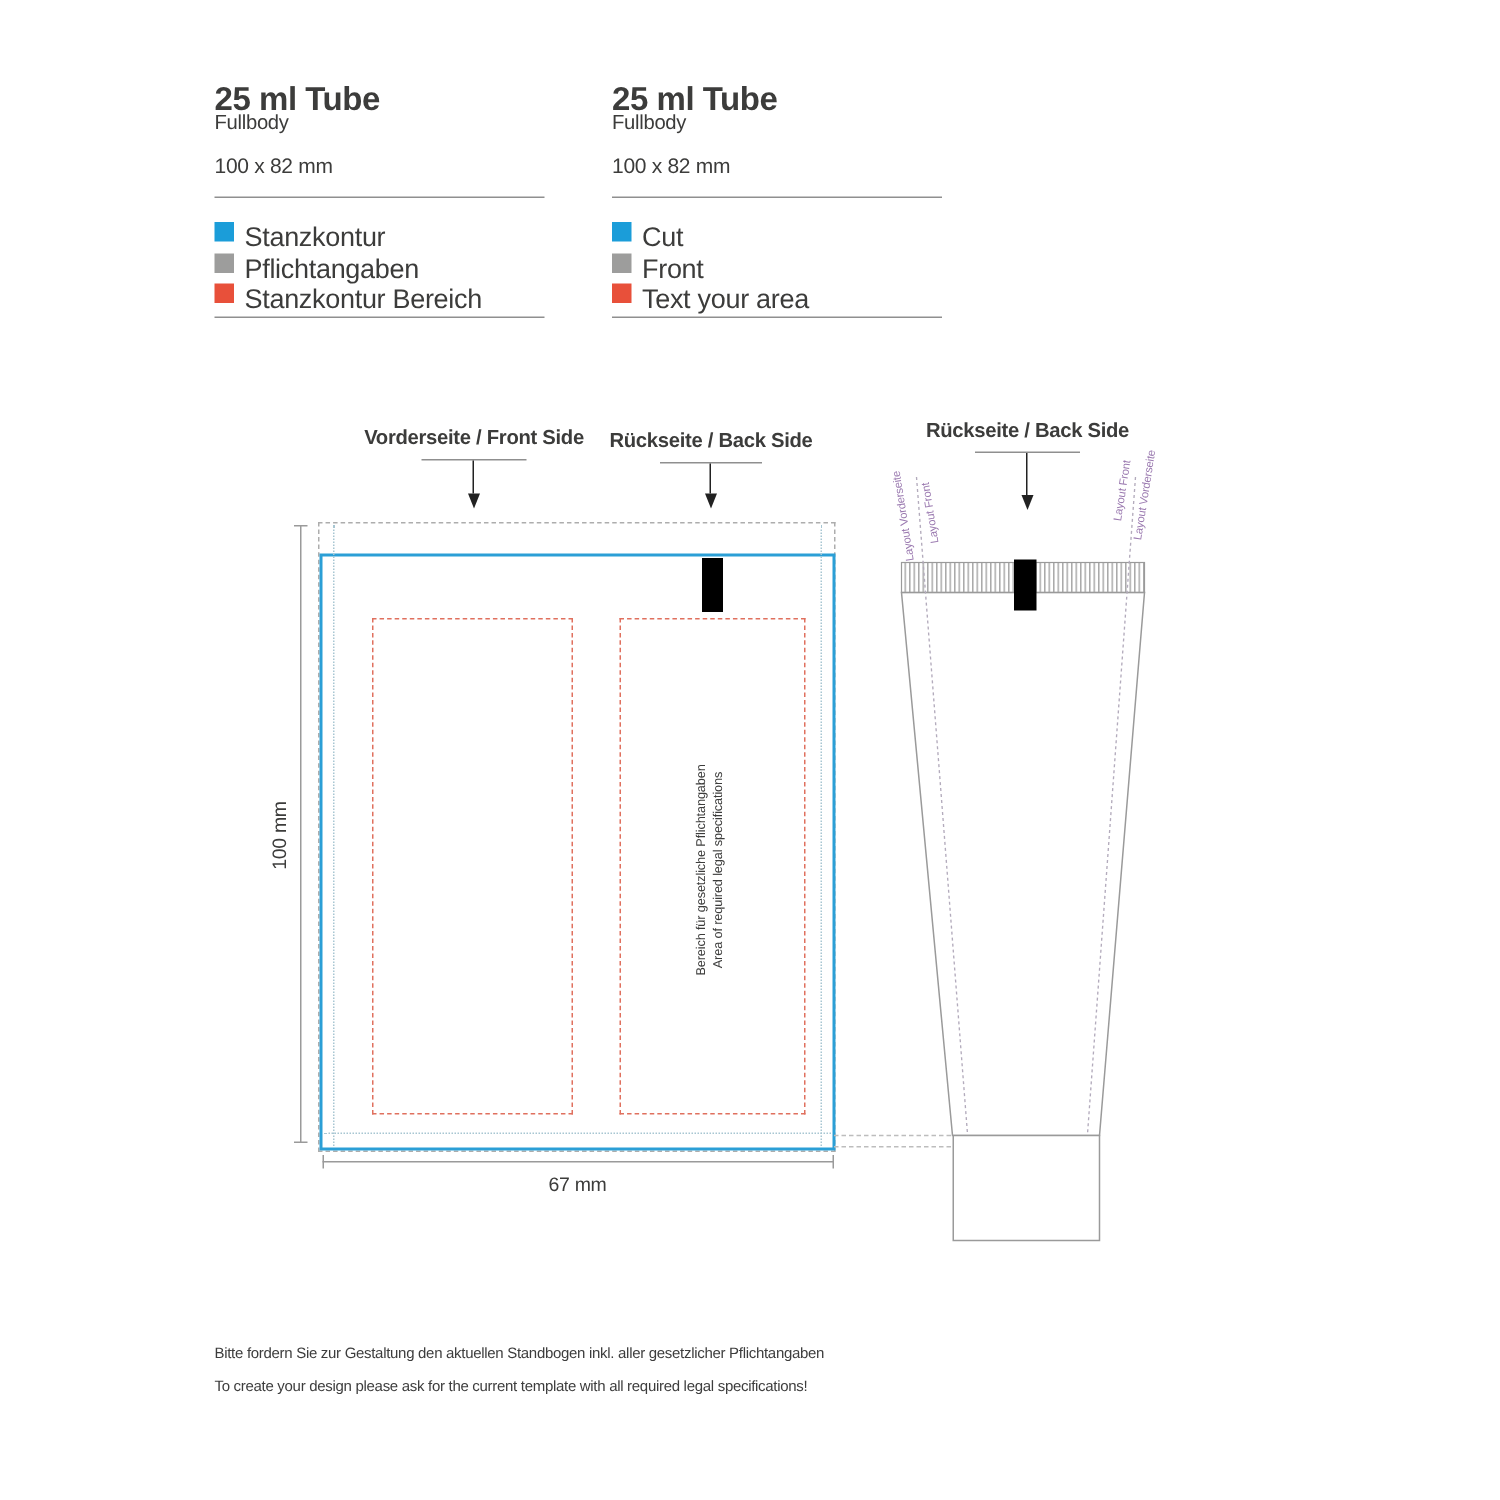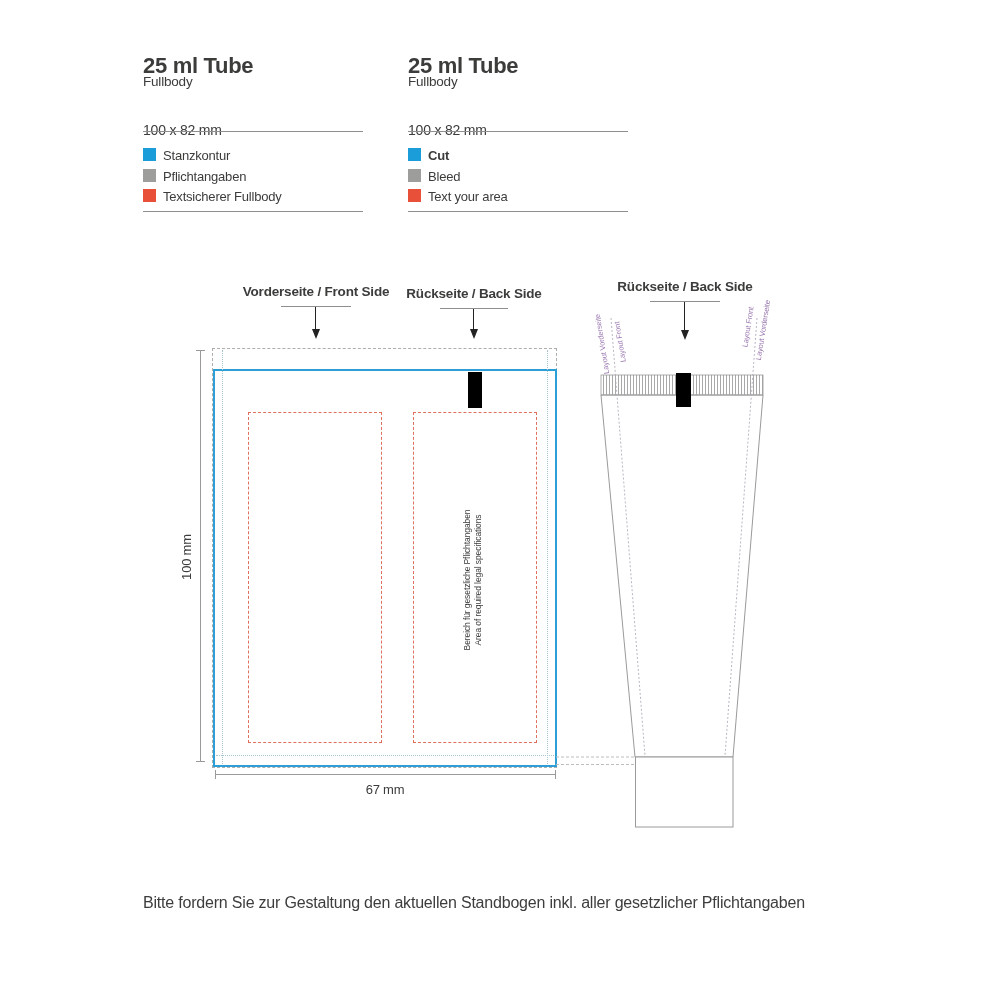--- a/index.html
+++ b/index.html
@@ -3,28 +3,28 @@
 <meta charset="utf-8">
 <style>
   html,body{margin:0;padding:0;background:#fff;}
   .page{position:relative;width:1000px;height:1000px;background:#ffffff;overflow:hidden;
         font-family:"Liberation Sans",sans-serif;color:#3c3c3b;}
   .abs{position:absolute;}
 
   
   .hdr-title{font-size:22px;font-weight:bold;letter-spacing:-0.3px;}
   .hdr-sub{font-size:13.5px;letter-spacing:-0.2px;}
-  .hdr-size{font-size:14px;letter-spacing:-0.2px;margin-top:20px;}
+  .hdr-size{font-size:14px;letter-spacing:-0.2px;}
   .rule{height:1px;background:#8f8f8f;}
   .legend-row{position:absolute;left:0;height:14px;}
   .swatch{position:absolute;left:0;top:0;width:13px;height:13px;}
   .sw-cut{background:#1b9dd9;}
   .sw-bleed{background:#9d9d9c;}
   .sw-safe{background:#e8503a;}
-  .legend-label{position:absolute;left:20px;top:0;font-size:13px;letter-spacing:-0.2px;white-space:nowrap;}
+  .legend-label{position:absolute;left:20px;top:0;font-size:18px;letter-spacing:-0.2px;white-space:nowrap;}
 
   
   .anno-label{font-size:13.5px;font-weight:bold;letter-spacing:-0.2px;white-space:nowrap;
               transform:translateX(-50%);}
   .anno-underline{height:1px;background:#8f8f8f;}
   .arrow-line{width:1px;background:#222;}
   .arrow-head{width:0;height:0;border-left:4.5px solid transparent;border-right:4.5px solid transparent;
               border-top:10px solid #222;transform:translateX(-50%);}
 
   
@@ -43,21 +43,21 @@
   .dim-tick-h{height:1px;background:#9a9a9a;}
   .dim-tick-v{width:1px;background:#9a9a9a;}
   .dim-label{font-size:13px;letter-spacing:-0.2px;white-space:nowrap;}
   .dim-label-v{transform:translate(-50%,-50%) rotate(-90deg);}
   .dim-label-h{transform:translateX(-50%);}
 
   .tube-label{font-size:7.5px;color:#9b7ab0;white-space:nowrap;letter-spacing:-0.1px;}
   .rot-l{transform:translate(-50%,-50%) rotate(-99deg);}
   .rot-r{transform:translate(-50%,-50%) rotate(-81deg);}
 
-  .footer-line{font-size:16px;line-height:22px;letter-spacing:-0.2px;color:#3d3d3d;white-space:nowrap;}
+  .footer-line{font-size:10px;line-height:22px;letter-spacing:-0.2px;color:#3d3d3d;white-space:nowrap;}
 </style>
 </head>
 <body>
 
 <div class="page">
 
   <div class="abs" style="left:143px;top:53px;width:222px;height:170px;">
     <div class="abs hdr-title" style="left:0;top:0;">25 ml Tube</div>
     <div class="abs hdr-sub" style="left:0;top:21px;">Fullbody</div>
     <div class="abs hdr-size" style="left:0;top:49px;">100 x 82 mm</div>
@@ -65,37 +65,37 @@
     <div class="legend-row" style="top:95px;width:220px;">
       <span class="swatch sw-cut"></span>
       <span class="legend-label">Stanzkontur</span>
     </div>
     <div class="legend-row" style="top:116px;width:220px;">
       <span class="swatch sw-bleed"></span>
       <span class="legend-label">Pflichtangaben</span>
     </div>
     <div class="legend-row" style="top:136px;width:220px;">
       <span class="swatch sw-safe"></span>
-      <span class="legend-label">Textsicherer Fullbody</span>
+      <span class="legend-label">Stanzkontur Bereich</span>
     </div>
     <div class="abs rule" style="left:0;top:158px;width:220px;"></div>
   </div>
 
   <div class="abs" style="left:408px;top:53px;width:222px;height:170px;">
     <div class="abs hdr-title" style="left:0;top:0;">25 ml Tube</div>
     <div class="abs hdr-sub" style="left:0;top:21px;">Fullbody</div>
     <div class="abs hdr-size" style="left:0;top:49px;">100 x 82 mm</div>
     <div class="abs rule" style="left:0;top:78px;width:220px;"></div>
-    <div class="legend-row" style="top:95px;width:220px;font-weight:bold;">
+    <div class="legend-row" style="top:95px;width:220px;">
       <span class="swatch sw-cut"></span>
       <span class="legend-label">Cut</span>
     </div>
     <div class="legend-row" style="top:116px;width:220px;">
       <span class="swatch sw-bleed"></span>
-      <span class="legend-label">Bleed</span>
+      <span class="legend-label">Front</span>
     </div>
     <div class="legend-row" style="top:136px;width:220px;">
       <span class="swatch sw-safe"></span>
       <span class="legend-label">Text your area</span>
     </div>
     <div class="abs rule" style="left:0;top:158px;width:220px;"></div>
   </div>
 
   <div class="abs anno-label" style="left:316px;top:284px;">Vorderseite / Front Side</div>
   <div class="abs anno-underline" style="left:281px;top:306px;width:70px;"></div>
@@ -157,15 +157,16 @@
     <rect x="676" y="373" width="15" height="34" fill="#000000"></rect>
   </svg>
 
   <div class="abs tube-label rot-l" style="left:602px;top:344px;">Layout Vorderseite</div>
   <div class="abs tube-label rot-l" style="left:620px;top:342px;">Layout Front</div>
   <div class="abs tube-label rot-r" style="left:748px;top:327px;">Layout Front</div>
   <div class="abs tube-label rot-r" style="left:763px;top:330px;">Layout Vorderseite</div>
 
   <div class="abs" style="left:143px;top:892px;">
     <div class="footer-line">Bitte fordern Sie zur Gestaltung den aktuellen Standbogen inkl. aller gesetzlicher Pflichtangaben</div>
+    <div class="footer-line">To create your design please ask for the current template with all required legal specifications!</div>
   </div>
 
 </div>
 
 </body></html>

